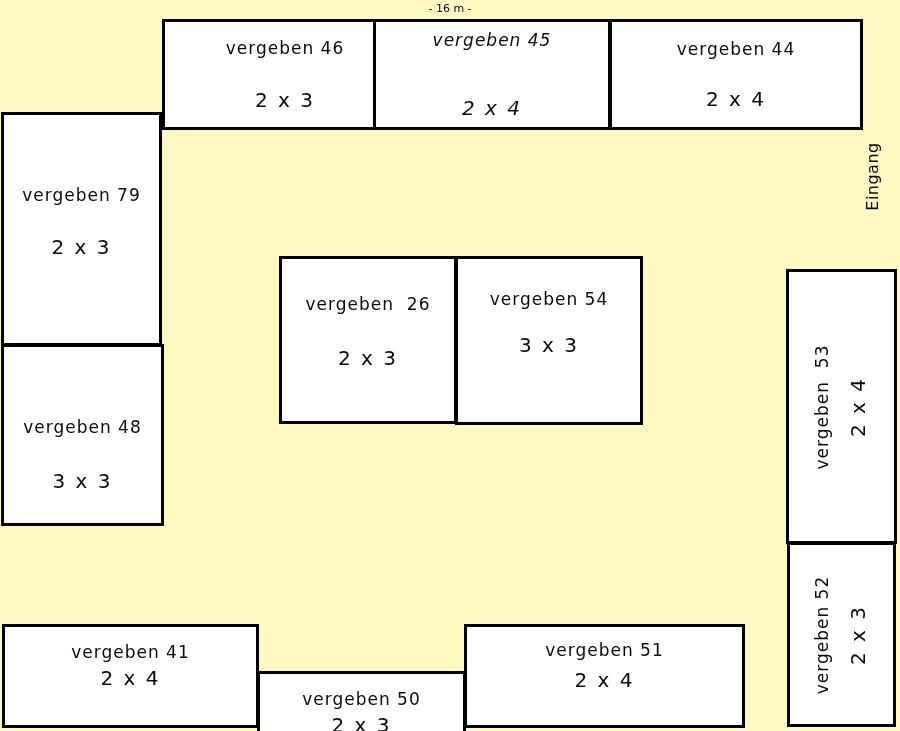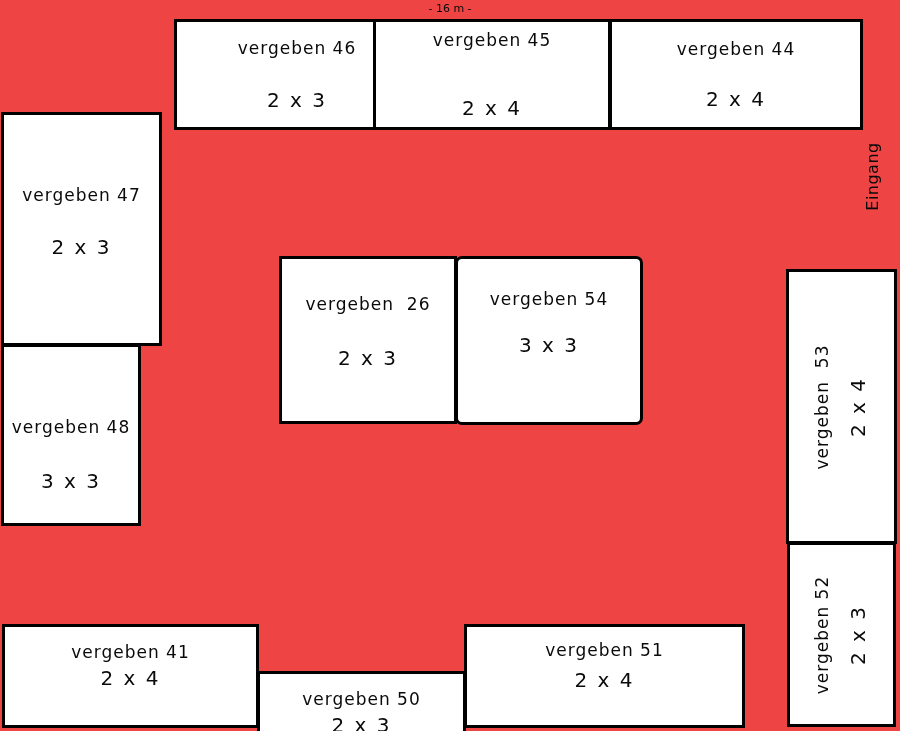--- a/index.html
+++ b/index.html
@@ -4,21 +4,21 @@
 <style>
   html, body {
     margin: 0;
     padding: 0;
     background: #ffffff;
   }
   #canvas {
     position: relative;
     width: 900px;
     height: 731px;
-    background: #ef4444;
+    background: #fef9c3;
     overflow: hidden;
     font-family: "DejaVu Sans", "Liberation Sans", sans-serif;
     color: #0a0a0a;
   }
   .booth {
     position: absolute;
     box-sizing: border-box;
     border: 3px solid #000000;
     background: #ffffff;
     display: flex;
@@ -74,47 +74,47 @@
   </div>
 
   <div id="lbl-eingang" class="flabel" style="left:856px; top:136px; width:32px; height:80px;">
     <span class="vrot">Eingang</span>
   </div>
 
   <div id="lbl-13m" class="flabel" style="left:-4px; top:336px; width:24px; height:56px;">
     <span class="vrot">- 13 m -</span>
   </div>
 
-  <div class="booth" style="left:174px; top:19px; width:246px; height:111px; gap:30px;">
+  <div class="booth" style="left:162px; top:19px; width:246px; height:111px; gap:30px;">
     <span class="bname">vergeben 46</span>
     <span class="bsize">2 x 3</span>
   </div>
-  <div class="booth" style="left:373px; top:19px; width:238px; height:111px; gap:46px;">
+  <div class="booth" style="left:373px; top:19px; width:238px; height:111px; gap:46px;font-style:italic;">
     <span class="bname">vergeben 45</span>
     <span class="bsize">2 x 4</span>
   </div>
   <div class="booth" style="left:609px; top:19px; width:254px; height:111px; gap:28px;">
     <span class="bname">vergeben 44</span>
     <span class="bsize">2 x 4</span>
   </div>
 
   <div class="booth" style="left:1px; top:112px; width:161px; height:234px; gap:30px; padding-bottom:14px;">
-    <span class="bname">vergeben 47</span>
+    <span class="bname">vergeben 79</span>
     <span class="bsize">2 x 3</span>
   </div>
-  <div class="booth" style="left:1px; top:344px; width:140px; height:182px; gap:32px; padding-top:40px;">
+  <div class="booth" style="left:1px; top:344px; width:163px; height:182px; gap:32px; padding-top:40px;">
     <span class="bname">vergeben 48</span>
     <span class="bsize">3 x 3</span>
   </div>
 
   <div class="booth" style="left:279px; top:256px; width:178px; height:168px; gap:32px; padding-bottom:16px;">
     <span class="bname">vergeben  26</span>
     <span class="bsize">2 x 3</span>
   </div>
-  <div class="booth" style="left:455px; top:256px; width:188px; height:169px; gap:24px; padding-bottom:36px;border-radius:7px;">
+  <div class="booth" style="left:455px; top:256px; width:188px; height:169px; gap:24px; padding-bottom:36px;">
     <span class="bname">vergeben 54</span>
     <span class="bsize">3 x 3</span>
   </div>
 
   <div class="booth" style="left:786px; top:269px; width:111px; height:275px;">
     <div class="rblock">
       <span class="bname">vergeben  53</span>
       <span class="bsize">2 x 4</span>
     </div>
   </div>

